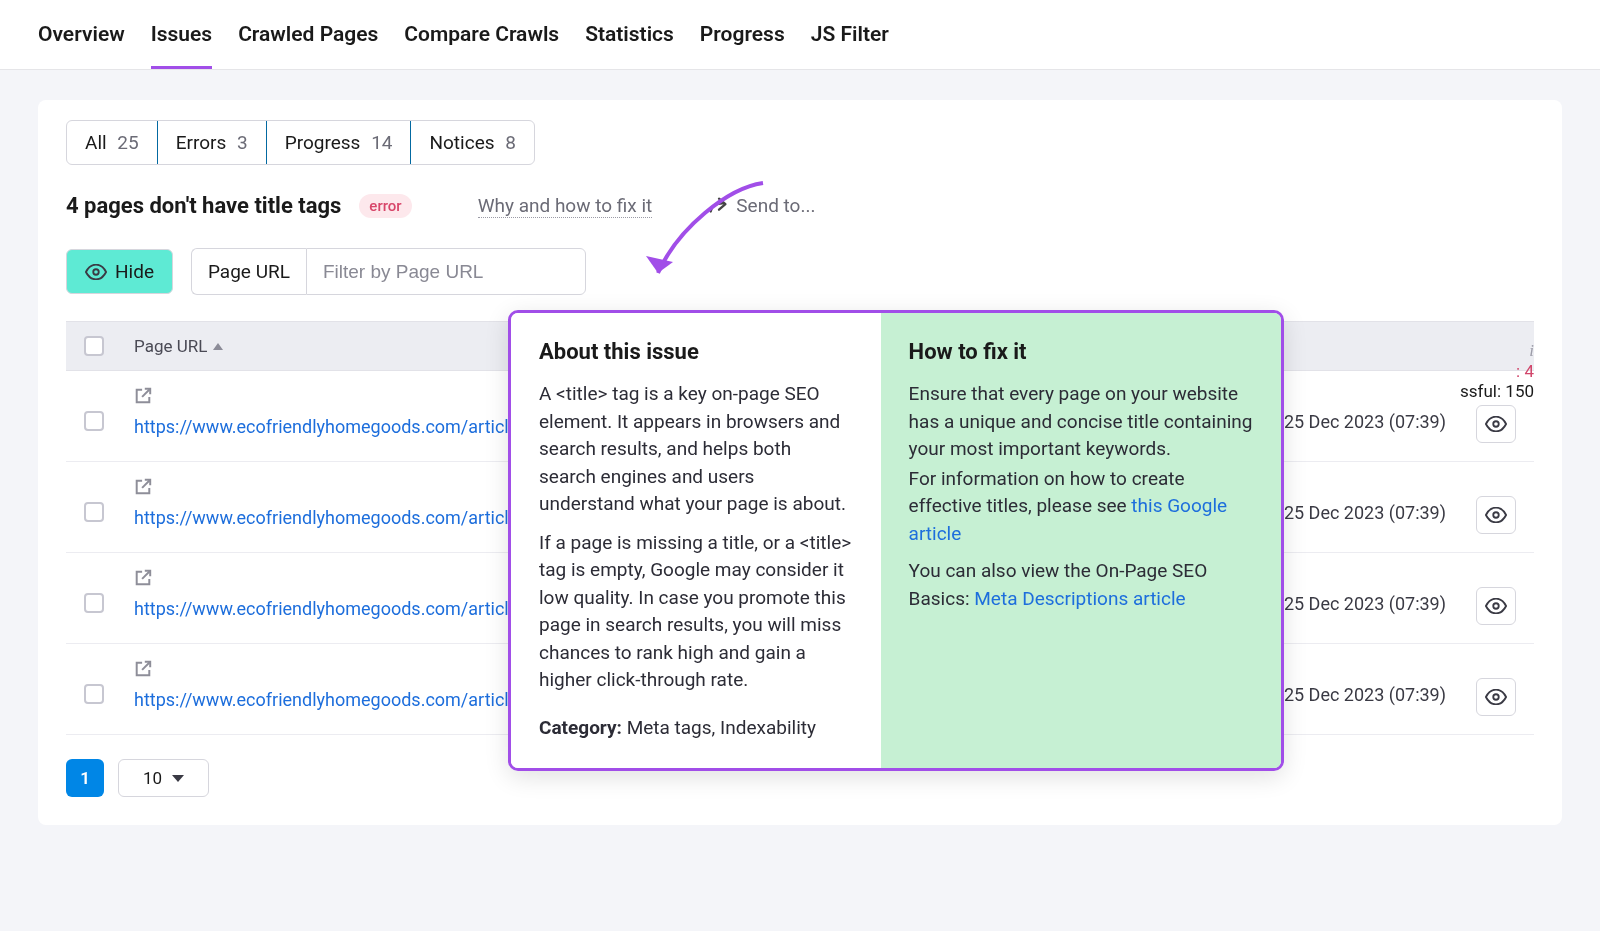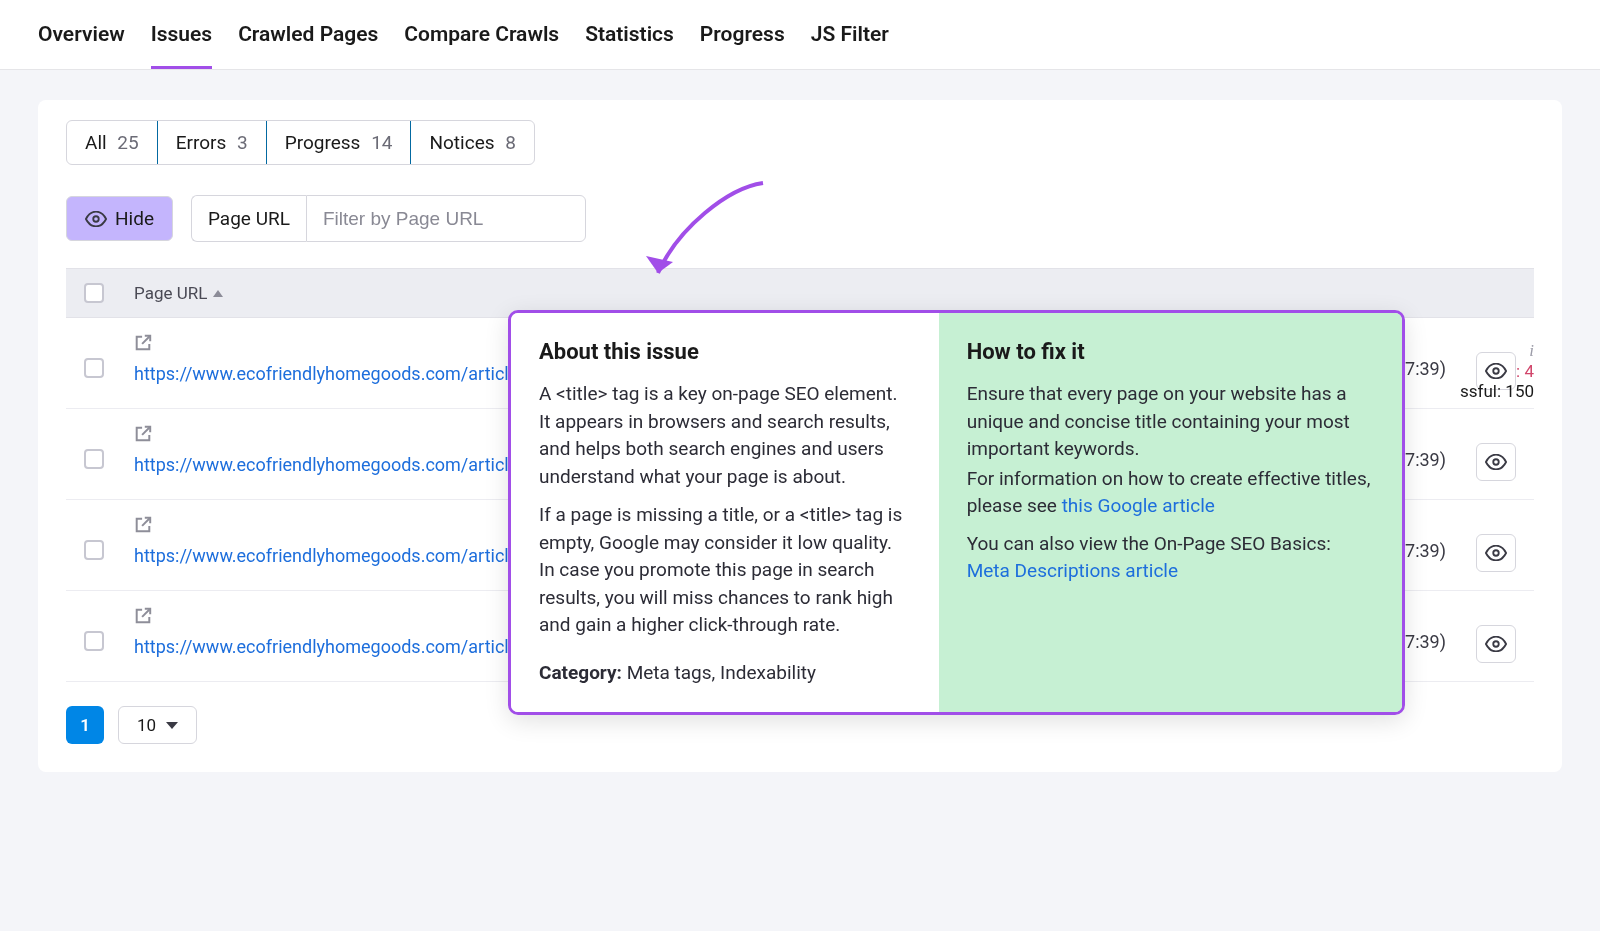--- a/index.html
+++ b/index.html
@@ -79,21 +79,21 @@
   gap: 6px;
 }
 .sendto svg { stroke: #444; }
 .controls-row {
   margin-top: 30px;
   display: flex;
   align-items: center;
   gap: 18px;
 }
 .hide-btn {
-  background: #c4b5fd;
+  background: #5eead4;
   border: 1px solid #d6d6dd;
   border-radius: 6px;
   padding: 10px 18px;
   font-size: 19px;
   display: flex;
   align-items: center;
   gap: 8px;
   cursor: pointer;
 }
 .pageurl-label {
@@ -214,21 +214,21 @@
   height: 38px;
   display: flex;
   align-items: center;
   justify-content: center;
   font-weight: 600;
   font-size: 17px;
 }
 .page-size {
   border: 1px solid #d6d6dd;
   border-radius: 6px;
-  padding: 8px 18px;
+  padding: 8px 24px;
   font-size: 17px;
   display: flex;
   align-items: center;
   gap: 10px;
   cursor: pointer;
 }
 .chev-down {
   width: 0; height: 0;
   border-left: 6px solid transparent;
   border-right: 6px solid transparent;
@@ -239,21 +239,21 @@
   position: absolute;
   left: 600px;
   top: 78px;
   pointer-events: none;
 }
 
 .popover {
   position: absolute;
   left: 470px;
   top: 210px;
-  width: 897px;
+  width: 776px;
   display: flex;
   border: 3px solid #a14ee8;
   border-radius: 10px;
   overflow: hidden;
   box-shadow: 0 6px 24px rgba(0,0,0,0.12);
   z-index: 50;
 }
 .popover-left {
   background: #fff;
   padding: 26px 28px;
@@ -306,20 +306,33 @@
     <div class="filter-pill">
       <span>Progress</span>
       <span class="count">14</span>
     </div>
     <div class="filter-pill">
       <span>Notices</span>
       <span class="count">8</span>
     </div>
   </div>
 
+  <div class="heading-row">
+    <div class="heading-title">4 pages don't have title tags</div>
+    <div class="error-badge">error</div>
+    <div style="width:30px"></div>
+    <div class="fix-link">Why and how to fix it</div>
+    <div style="width:20px"></div>
+    <div class="sendto">
+      <svg width="22" height="18" viewBox="0 0 24 18" fill="none" stroke="currentColor" stroke-width="2.5">
+        <path d="M3 15 C 3 8, 10 6, 16 6 M12 1 L19 7 L12 13" stroke-linecap="round" stroke-linejoin="round"></path>
+      </svg>
+      <span>Send to...</span>
+    </div>
+  </div>
 
   <div class="controls-row">
     <div class="hide-btn">
       <svg class="eye-svg" width="22" height="16" viewBox="0 0 24 16" fill="none" stroke="#3a3a44" stroke-width="2">
         <path d="M1 8 C4 2 9 0 12 0 C15 0 20 2 23 8 C20 14 15 16 12 16 C9 16 4 14 1 8 Z"></path>
         <circle cx="12" cy="8" r="3"></circle>
       </svg>
       <span>Hide</span>
     </div>
     <div style="display:flex">

